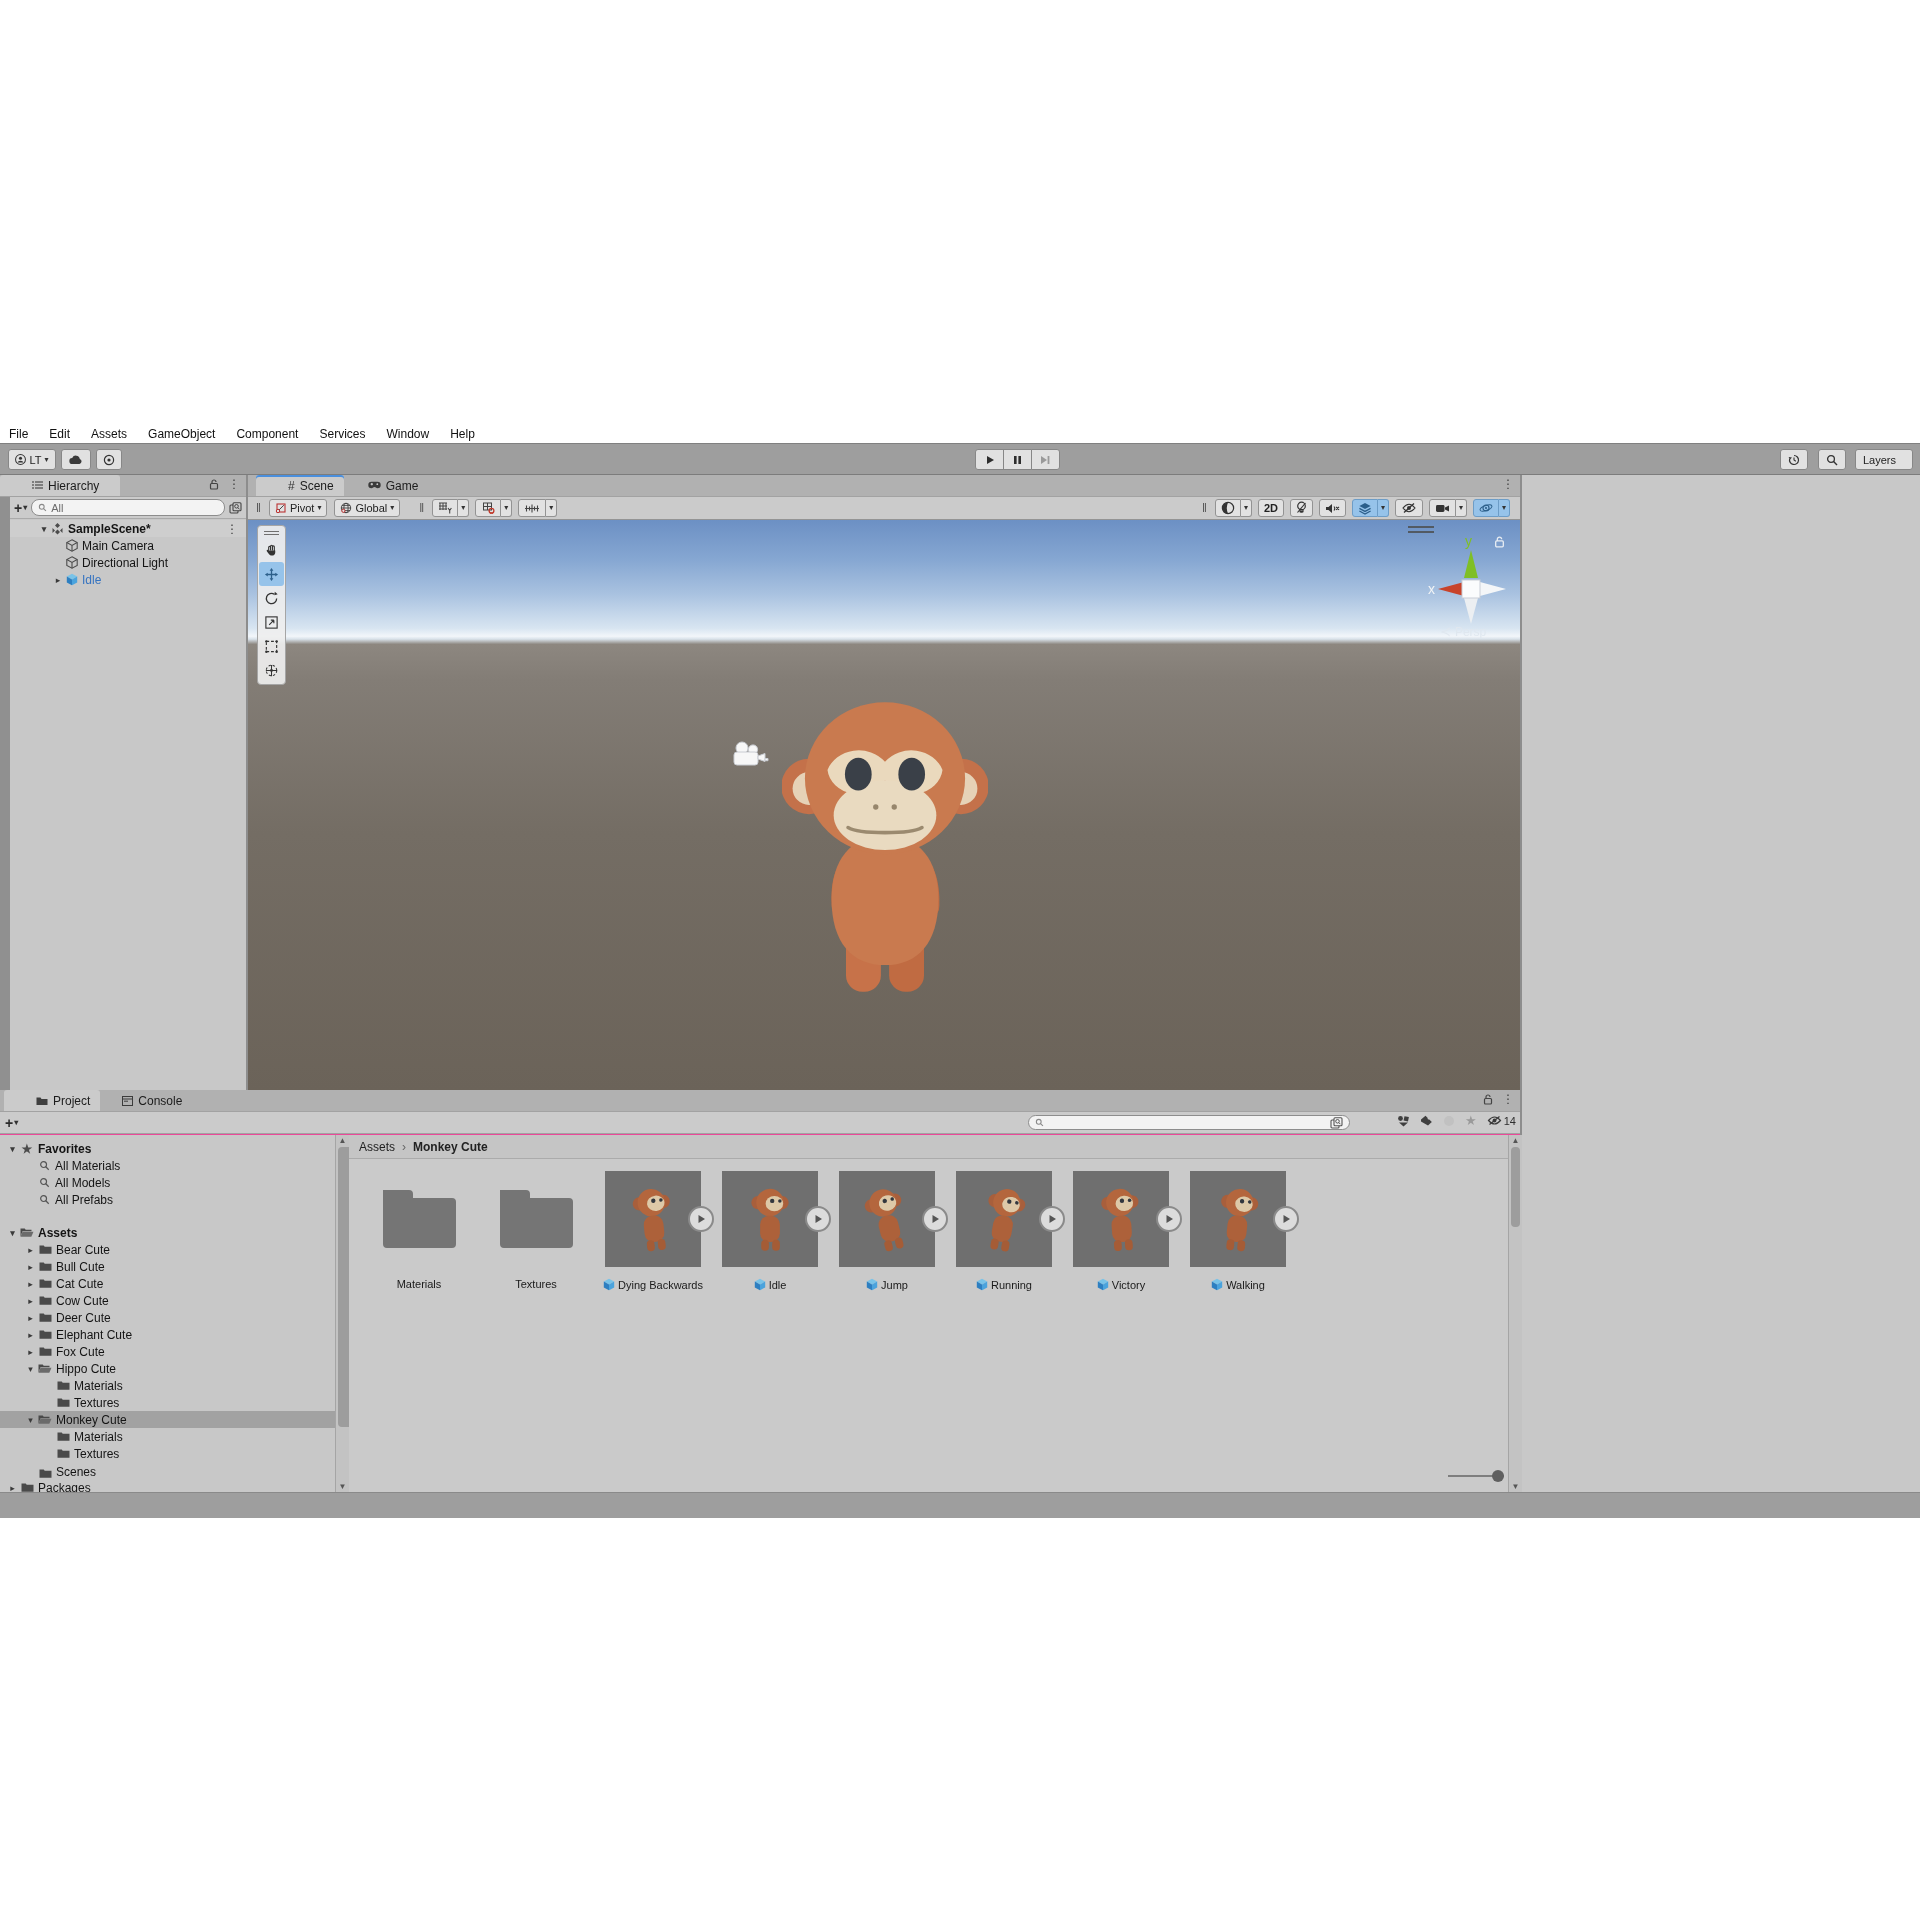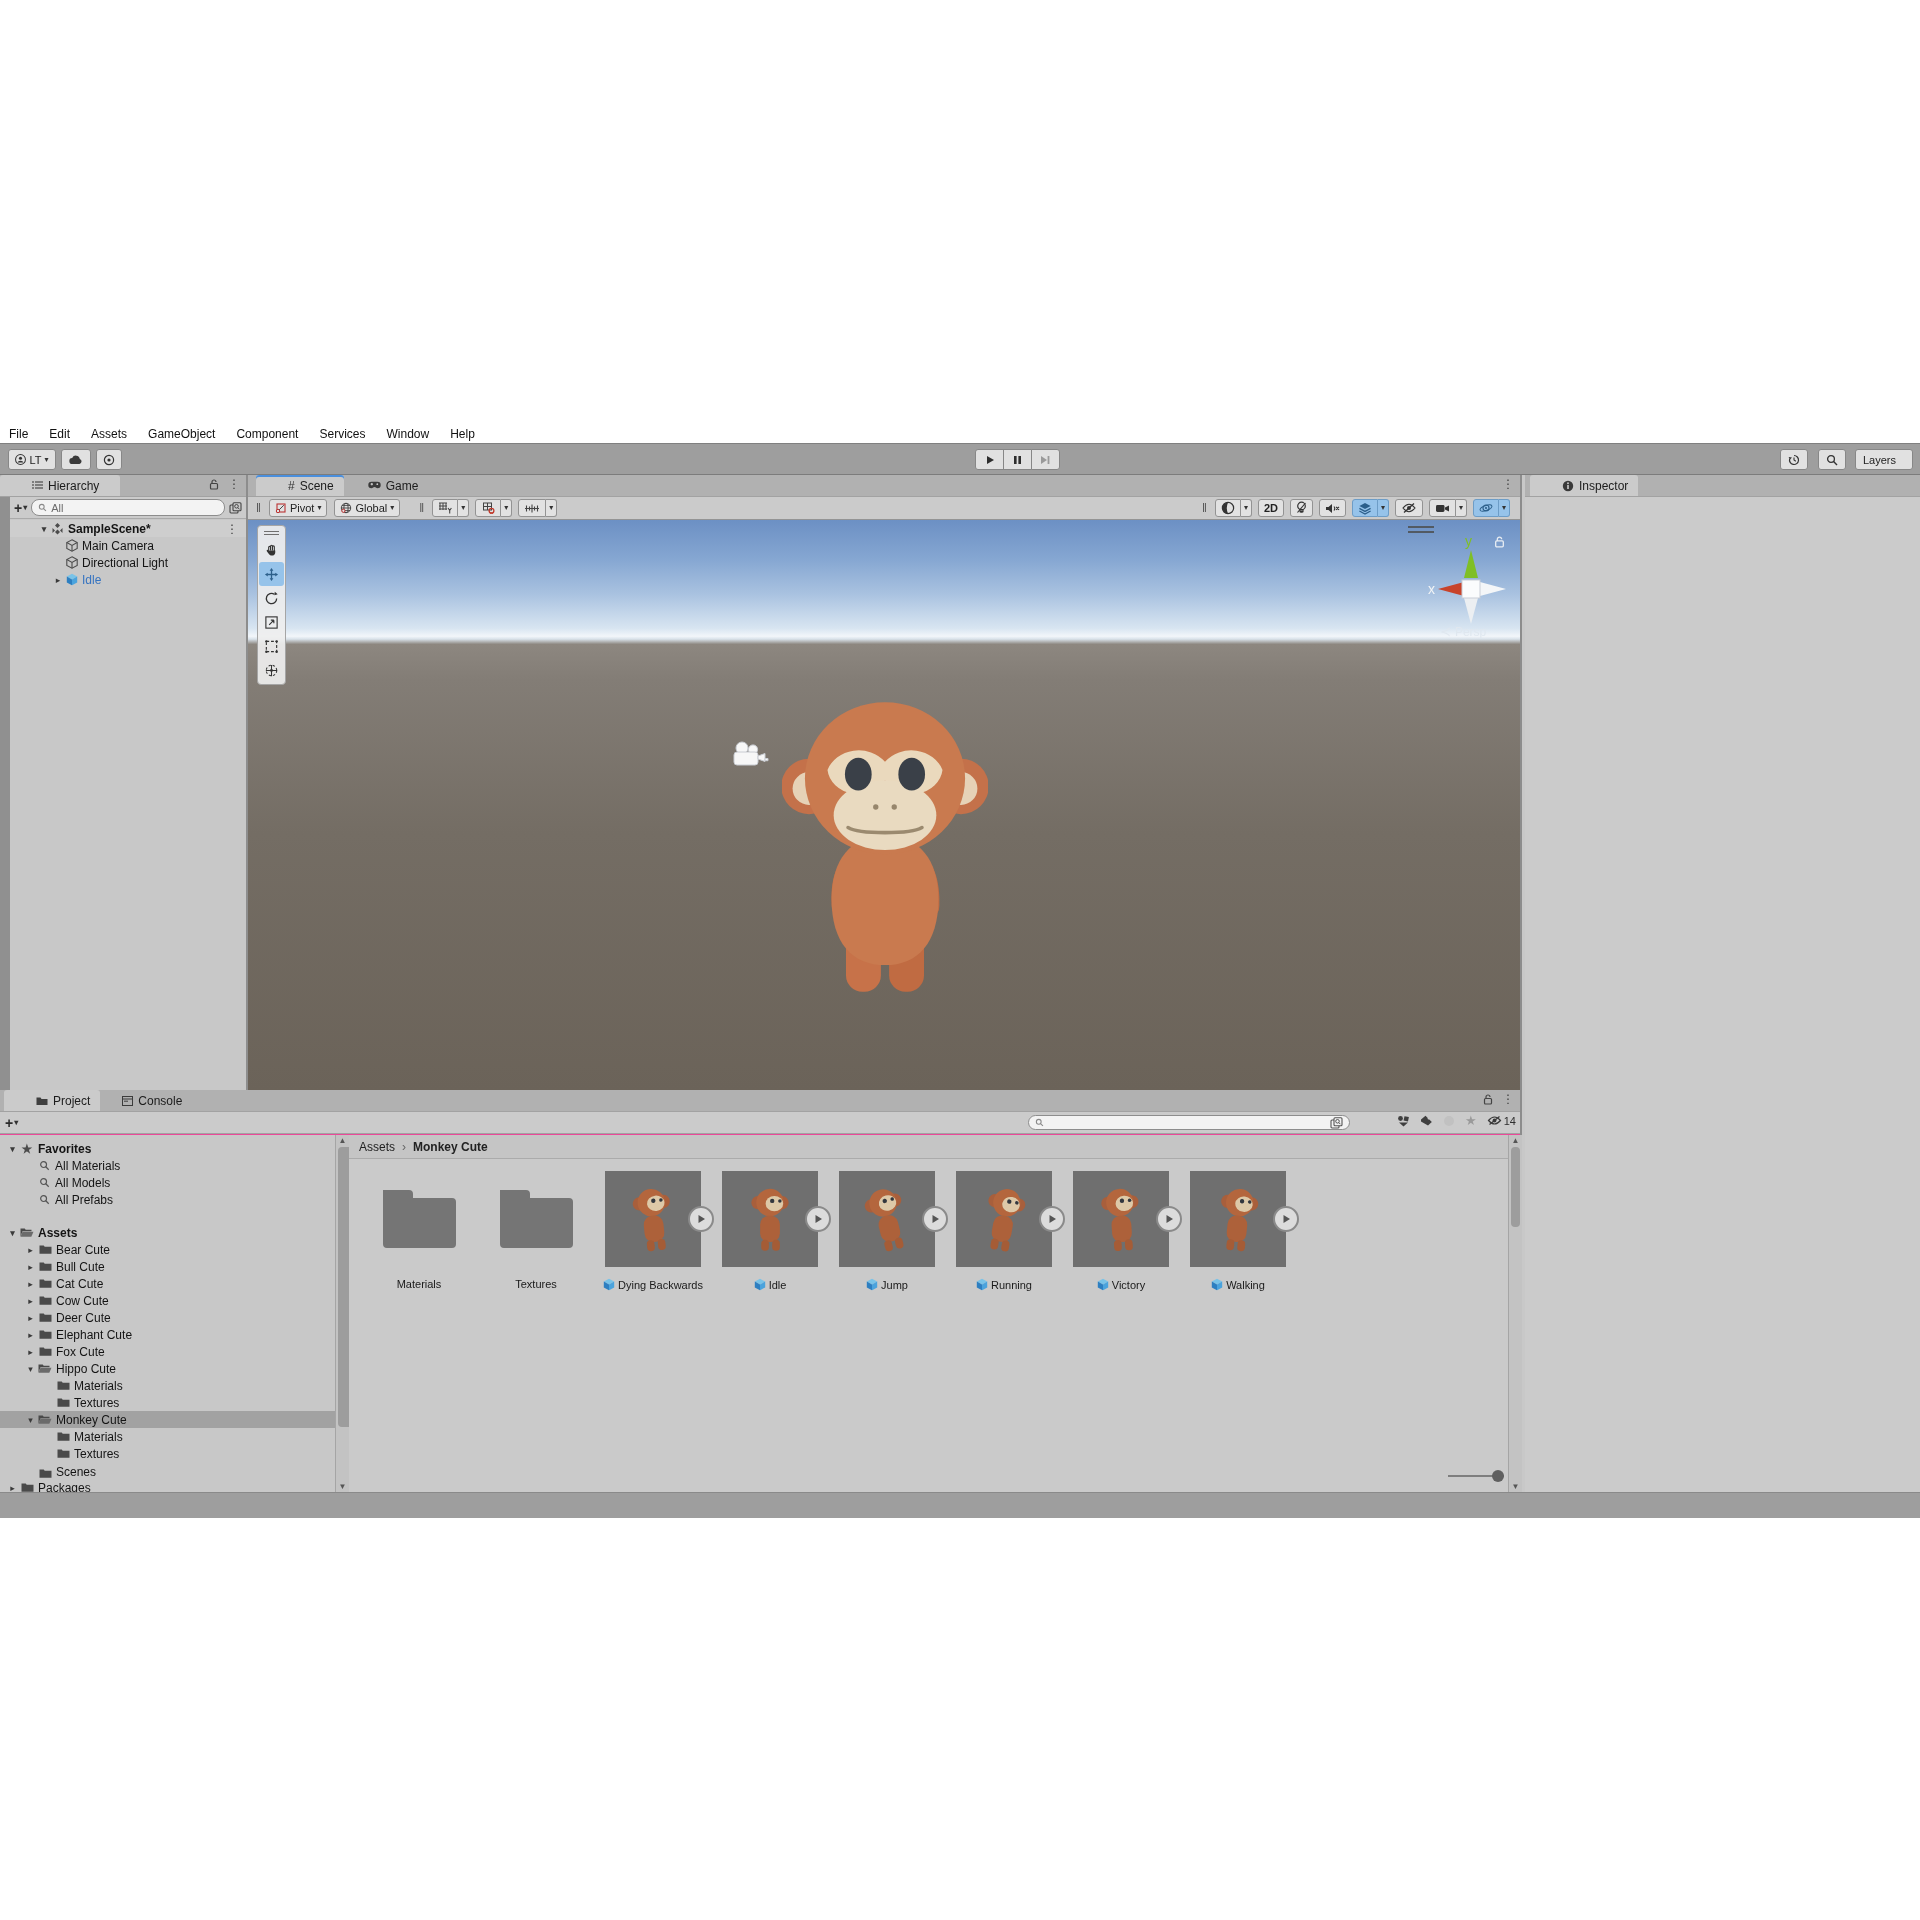--- a/index.html
+++ b/index.html
@@ -559,34 +559,20 @@
           <rect x="46" y="48" width="18" height="18" fill="#fbfcfd" stroke="#c9ced6" stroke-width="1"></rect>
         </svg>
       </div>
       <div class="persp-label" style="left:1192px;top:104px;">
         <span style="font-size:13px;">≺</span>
         <span>Persp</span>
       </div>
     </div>
   </div>
 
-  <div class="inspector">
-    <div class="tabbar">
-      <div class="tab active" style="margin-left:5px;">
-        <span>
-            <svg width="12" height="12" viewBox="0 0 12 12">
-              <circle cx="6" cy="6" r="5.2" fill="#3a3a3a"></circle>
-              <rect x="5.2" y="5" width="1.6" height="4" fill="#cbcbcb"></rect>
-              <circle cx="6" cy="3.2" r="0.95" fill="#cbcbcb"></circle>
-            </svg>
-          </span>
-        <span>Inspector</span>
-      </div>
-    </div>
-  </div>
 
   <div class="project">
     <div class="tabbar">
       <div class="tab active" style="margin-left:4px;">
         <span>
             <svg width="12" height="10" viewBox="0 0 12 10">
               <path d="M0.5 1.5 h4 l1 1.4 h6 v6 h-11z" fill="#3f3f3f"></path>
             </svg>
           </span>
         <span>Project</span>

